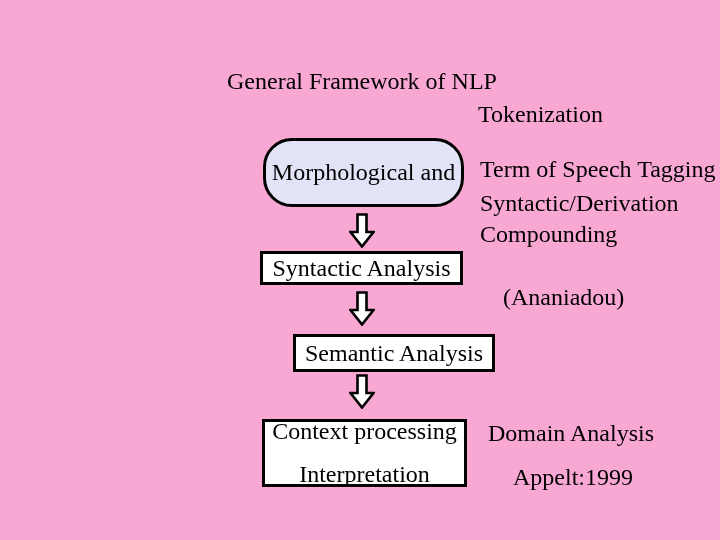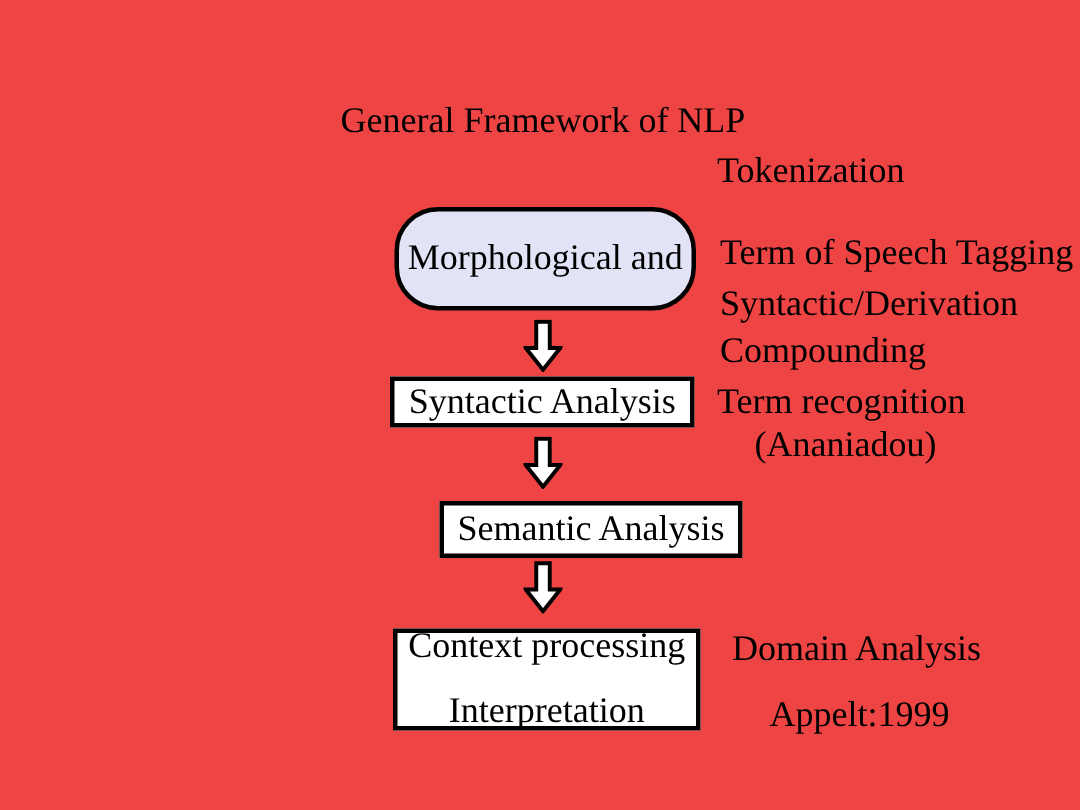--- a/index.html
+++ b/index.html
@@ -4,21 +4,21 @@
 <style>
   html, body { margin: 0; padding: 0; }
   body {
     font-family: "Liberation Serif", "DejaVu Serif", serif;
     background: #ffffff;
   }
   .slide {
     position: relative;
     width: 720px;
     height: 540px;
-    background: #ef4444;
+    background: #f9a8d4;
     color: #000000;
     overflow: hidden;
   }
   .label {
     position: absolute;
     white-space: nowrap;
     font-size: 24px;
     line-height: 28px;
     color: #000000;
   }
@@ -79,21 +79,20 @@
   <svg id="arrow-1" class="arrow" viewBox="0 0 26 35" xmlns="http://www.w3.org/2000/svg">
     <path d="M 8.5 1.5 L 17.5 1.5 L 17.5 19 L 24.5 19 L 13 33.5 L 1.5 19 L 8.5 19 Z" fill="#FFFFFF" stroke="#000000" stroke-width="2.6" stroke-linejoin="miter"></path>
   </svg>
 
   <div id="compounding" class="label">Compounding</div>
 
   <div id="box-syntactic" class="flowbox single">
     <div>Syntactic Analysis</div>
   </div>
 
-  <div id="term-recognition" class="label">Term recognition</div>
 
   <div id="ananiadou" class="label">(Ananiadou)</div>
 
   <svg id="arrow-2" class="arrow" viewBox="0 0 26 35" xmlns="http://www.w3.org/2000/svg">
     <path d="M 8.5 1.5 L 17.5 1.5 L 17.5 19 L 24.5 19 L 13 33.5 L 1.5 19 L 8.5 19 Z" fill="#FFFFFF" stroke="#000000" stroke-width="2.6" stroke-linejoin="miter"></path>
   </svg>
 
   <div id="box-semantic" class="flowbox single">
     <div>Semantic Analysis</div>
   </div>

